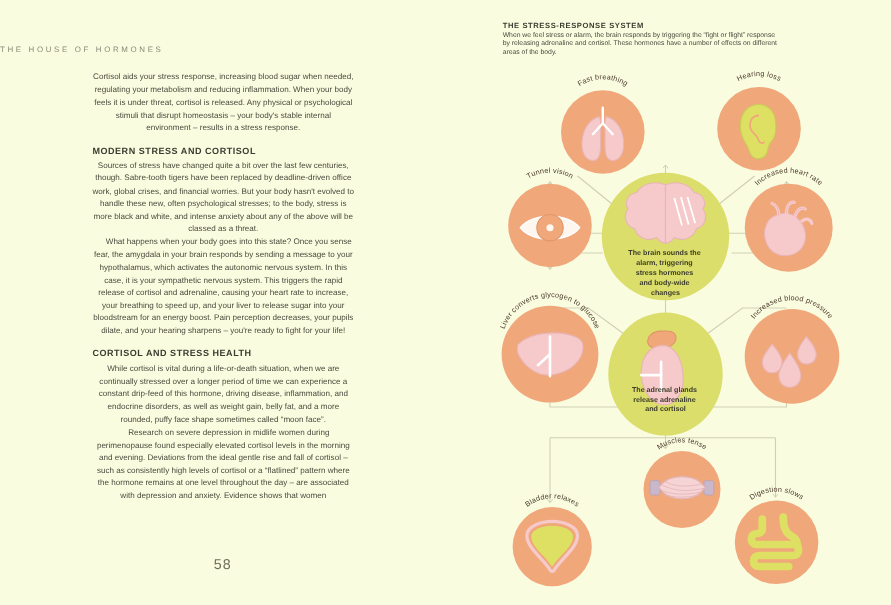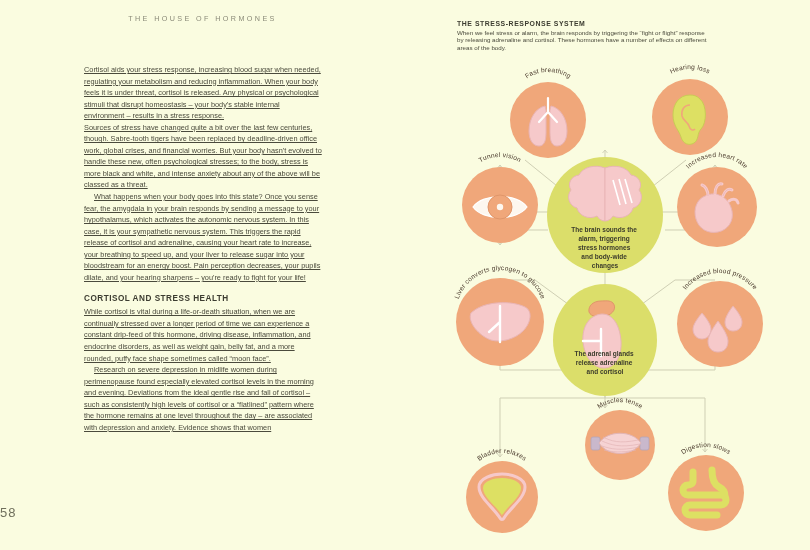--- a/index.html
+++ b/index.html
@@ -11,48 +11,46 @@
     overflow:hidden;
     position:relative;
   }
   .page{position:absolute;inset:0;}
 
   
   .left-page{
     position:absolute;left:0;top:0;width:405px;height:550px;
   }
   .running-head{
-    position:absolute;left:0;top:14px;width:405px;
-    text-align:center;
+    position:absolute;left:0;top:40px;width:405px;
     font-size:7.2px;
     letter-spacing:2.4px;
     color:#8a8a78;
   }
   .body-col{
     position:absolute;left:84px;top:64px;width:238px;
   }
   .body-col p{
     margin:0;
     font-size:7.35px;
     line-height:11.55px;
     color:#4a4a3c;
-    text-align:left;
-    text-decoration:underline;
+    text-align:center;
   }
   .body-col p.indent{text-indent:10px;}
   h2.sec{
     margin:11px 0 3px 0;
     font-size:8.2px;
     font-weight:bold;
     letter-spacing:.5px;
     color:#3c3c30;
   }
   .folio{
     position:absolute;left:0;top:505px;width:405px;
-    text-align:left;font-size:13px;color:#6f6f5c;
+    text-align:center;font-size:13px;color:#6f6f5c;
     letter-spacing:1px;
   }
 
   
   .right-page{
     position:absolute;left:405px;top:0;width:405px;height:550px;
   }
   .diagram-head{
     position:absolute;left:52px;top:20px;width:250px;
   }
@@ -81,20 +79,21 @@
 </head>
 <body>
 
 <div class="page left-page">
 
   <div class="running-head">THE HOUSE OF HORMONES</div>
 
   <div class="body-col">
     <p>Cortisol aids your stress response, increasing blood sugar when needed, regulating your metabolism and reducing inflammation. When your body feels it is under threat, cortisol is released. Any physical or psychological stimuli that disrupt homeostasis – your body's stable internal environment – results in a stress response.</p>
 
+    <h2 class="sec">MODERN STRESS AND CORTISOL</h2>
     <p>Sources of stress have changed quite a bit over the last few centuries, though. Sabre-tooth tigers have been replaced by deadline-driven office work, global crises, and financial worries. But your body hasn't evolved to handle these new, often psychological stresses; to the body, stress is more black and white, and intense anxiety about any of the above will be classed as a threat.</p>
     <p class="indent">What happens when your body goes into this state? Once you sense fear, the amygdala in your brain responds by sending a message to your hypothalamus, which activates the autonomic nervous system. In this case, it is your sympathetic nervous system. This triggers the rapid release of cortisol and adrenaline, causing your heart rate to increase, your breathing to speed up, and your liver to release sugar into your bloodstream for an energy boost. Pain perception decreases, your pupils dilate, and your hearing sharpens – you're ready to fight for your life!</p>
 
     <h2 class="sec">CORTISOL AND STRESS HEALTH</h2>
     <p>While cortisol is vital during a life-or-death situation, when we are continually stressed over a longer period of time we can experience a constant drip-feed of this hormone, driving disease, inflammation, and endocrine disorders, as well as weight gain, belly fat, and a more rounded, puffy face shape sometimes called “moon face”.</p>
     <p class="indent">Research on severe depression in midlife women during perimenopause found especially elevated cortisol levels in the morning and evening. Deviations from the ideal gentle rise and fall of cortisol – such as consistently high levels of cortisol or a “flatlined” pattern where the hormone remains at one level throughout the day – are associated with depression and anxiety. Evidence shows that women</p>
   </div>
 
   <div class="folio">58</div>
 </div>

